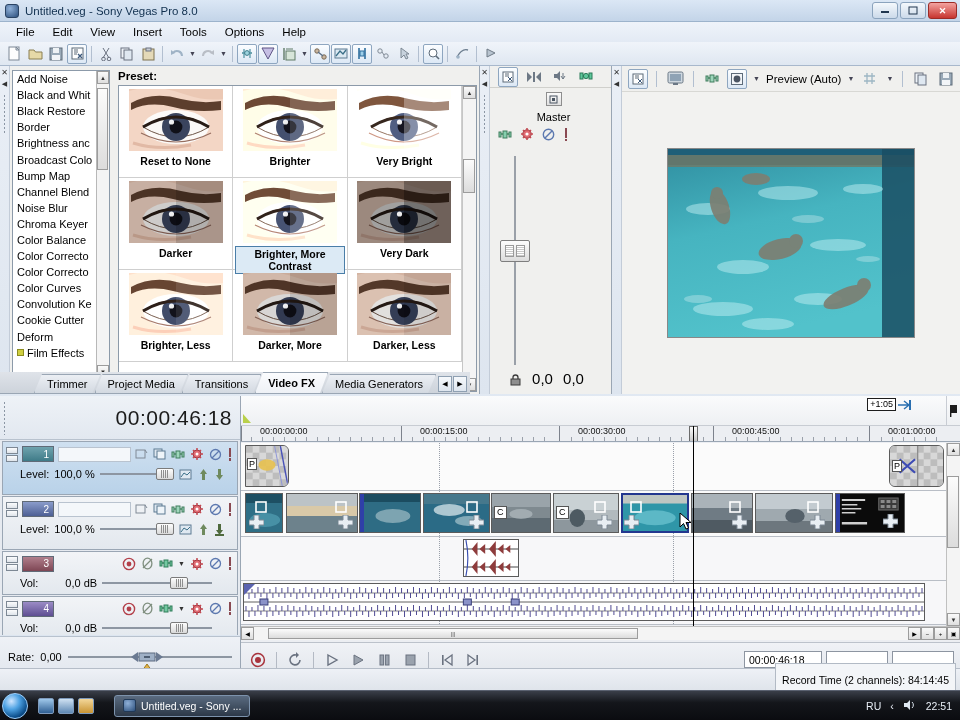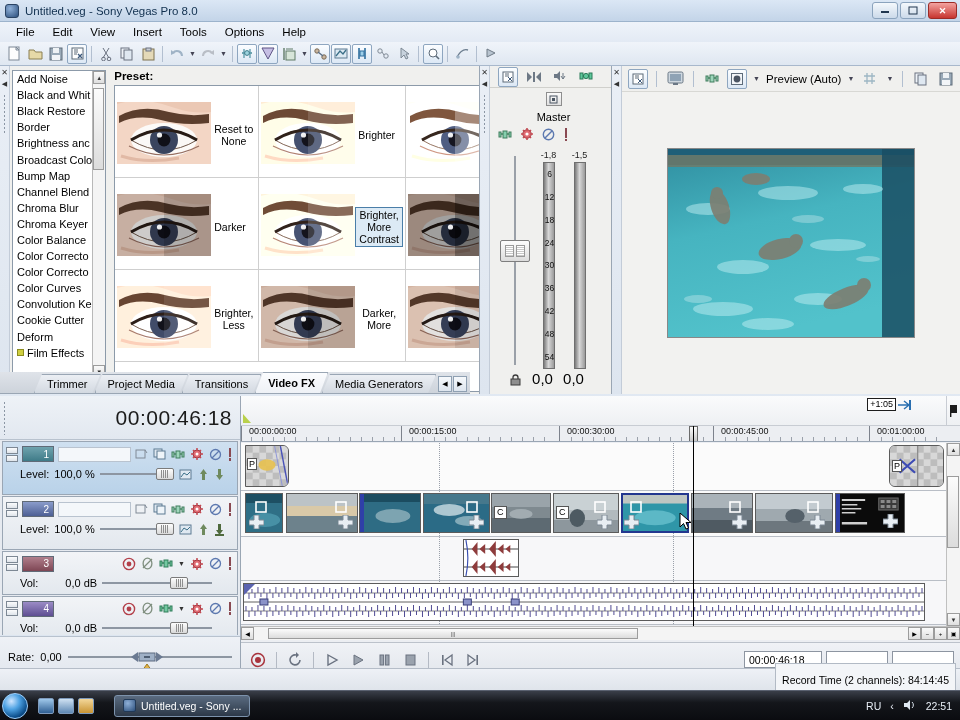--- a/index.html
+++ b/index.html
@@ -83,21 +83,21 @@
     border: 1px solid #9c9c9c; display: flex; align-items: center; justify-content: center;
     font-size: 6px; color: #555; }
 
   
   .preset-area { flex: 1; display: flex; flex-direction: column; padding: 4px 2px 2px 6px; }
   .preset-label { font-size: 11.5px; font-weight: bold; margin-bottom: 3px; }
   .preset-box { flex: 1; background: #fff; border: 1px solid #8c9aa9; display: flex; }
   .preset-grid { flex: 1; display: grid; grid-template-columns: repeat(3, 1fr);
     grid-auto-rows: 92px; overflow: hidden; }
   .pcell { border-right: 1px solid #cfcfcf; border-bottom: 1px solid #cfcfcf;
-    display: flex; flex-direction: row; align-items: center; padding: 3px 2px 0; }
+    display: flex; flex-direction: column; align-items: center; padding: 3px 2px 0; font-weight: bold; }
   .eye { width: 94px; height: 62px; position: relative; overflow: hidden; flex: none; }
   .pname { font-size: 10.5px; text-align: center; line-height: 12px; margin-top: 3px;
     padding: 1px 3px; }
   .pcell.sel .pname { border: 1px solid #4a7ea8; background: #dceaf5; }
   .pscroll { width: 14px; background: #f0f0f0; border-left: 1px solid #c6c6c6;
     display: flex; flex-direction: column; }
 
   
   .mixer { width: 122px; background: #f0f0ee; display: flex; flex-direction: column;
     border-right: 1px solid #9aa6b4; }
@@ -202,21 +202,21 @@
   
   .timeline { position: absolute; top: 396px; left: 240px; width: 720px; height: 280px;
     background: #eceef2; border-left: 1px solid #9aa6b4; }
   .markerbar { height: 30px; background: linear-gradient(#fafbfc,#eef0f3);
     border-bottom: 1px solid #c8ccd3; position: relative; }
   .plusmark { position: absolute; right: 48px; top: 2px; display: flex; align-items: center; gap: 2px; margin-left: 41px; }
   .plusmark .tag { border: 1px solid #1d1d1d; background: #fff; font-size: 9px;
     padding: 0 2px; line-height: 11px; }
   .ruler { height: 16px; background: #eceef2; border-bottom: 1px solid #9aa6b4;
     position: relative; overflow: hidden; }
-  .rtick { position: absolute; top: 0; font-size: 9px; color: #111; padding-left: 7px;
+  .rtick { position: absolute; top: 0; font-size: 9px; color: #111; padding-left: 18px;
     border-left: 1px solid #7d828c; height: 16px; line-height: 11px; }
   .rminor { position: absolute; bottom: 0; width: 1px; height: 4px; background: #9aa0aa; }
   .tracks { position: absolute; top: 47px; left: 0; right: 14px; bottom: 50px; overflow: hidden; }
   .trow { position: relative; border-bottom: 1px solid #b9bec6; }
   .trow.v1 { height: 48px; background: #fbfbfb; }
   .trow.v2 { height: 46px; background: #fbfbfb; }
   .trow.a3 { height: 44px; background: #f7f7f9; }
   .trow.a4 { height: 44px; background: #f7f7f9; }
   .gridline { position: absolute; top: 0; bottom: 0; width: 0;
     border-left: 1px dotted #9aa0aa; }
@@ -456,21 +456,21 @@
               <div class="fxrow">
                   <span>Broadcast Colo</span>
                 </div>
               <div class="fxrow">
                   <span>Bump Map</span>
                 </div>
               <div class="fxrow">
                   <span>Channel Blend</span>
                 </div>
               <div class="fxrow">
-                  <span>Chroma Blur</span>
+                  <span>Noise Blur</span>
                 </div>
               <div class="fxrow">
                   <span>Chroma Keyer</span>
                 </div>
               <div class="fxrow">
                   <span>Color Balance</span>
                 </div>
               <div class="fxrow">
                   <span>Color Correcto</span>
                 </div>
@@ -770,42 +770,20 @@
 
       <div class="faderzone">
         <div class="fadercol">
           <div class="fadertrack">
             <div class="faderknob" style="top:40%">
               <i></i>
                 <i></i>
             </div>
           </div>
         </div>
-        <div class="meters">
-          <div class="metercol">
-            <div class="peak">-1,8</div>
-            <div class="meterbar">
-              <div class="meterscale">
-                <span>6</span>
-                <span>12</span>
-                <span>18</span>
-                <span>24</span>
-                <span>30</span>
-                <span>36</span>
-                <span>42</span>
-                <span>48</span>
-                <span>54</span>
-              </div>
-            </div>
-          </div>
-          <div class="metercol">
-            <div class="peak">-1,5</div>
-            <div class="meterbar"></div>
-          </div>
-        </div>
       </div>
 
       <div style="display:flex;align-items:center;padding:0 6px 4px 8px">
         <div style="width:34px;display:flex;justify-content:center">
           <svg width="11" height="12">
               <path d="M3 5 V3.5 a2.5 2.5 0 0 1 5 0 V5" fill="none" stroke="#3b3b3b" stroke-width="1.3"></path>
               <rect x="1" y="5" width="9" height="6" fill="#8e8e8e" stroke="#3b3b3b"></rect>
             </svg>
         </div>
         <div class="metervals">

